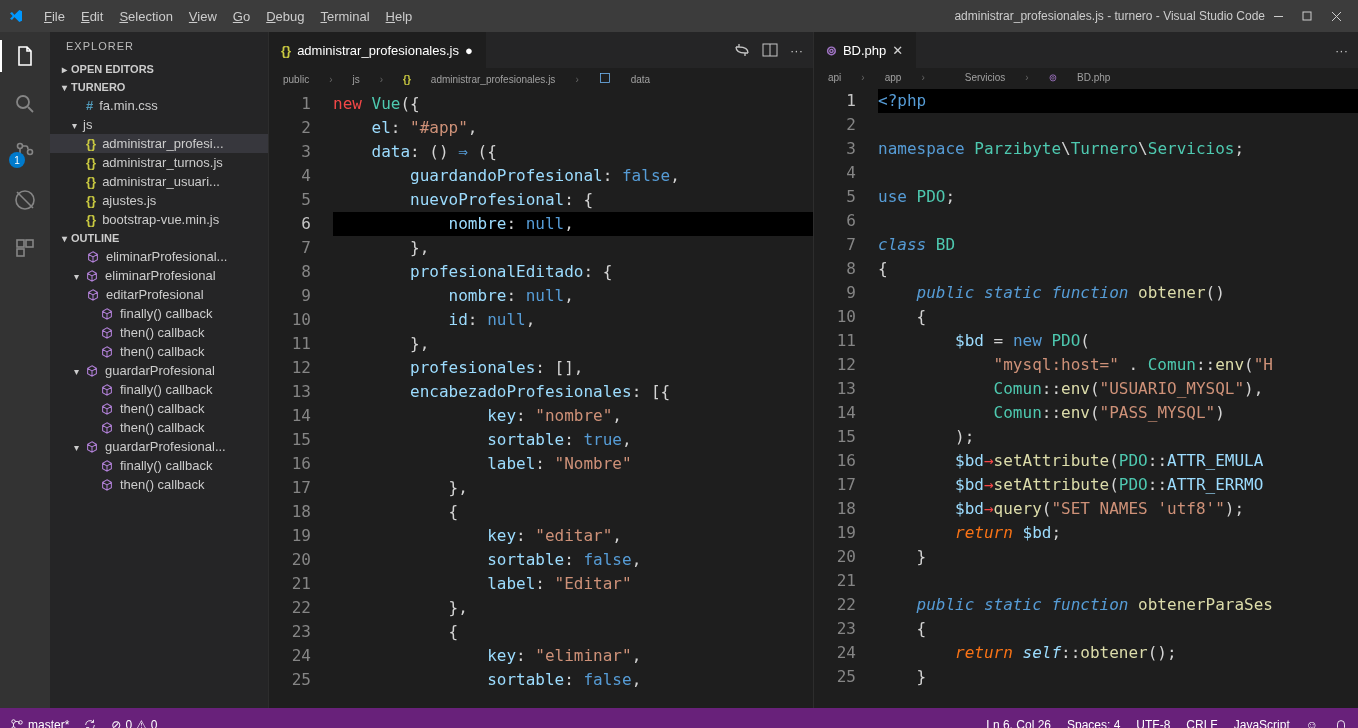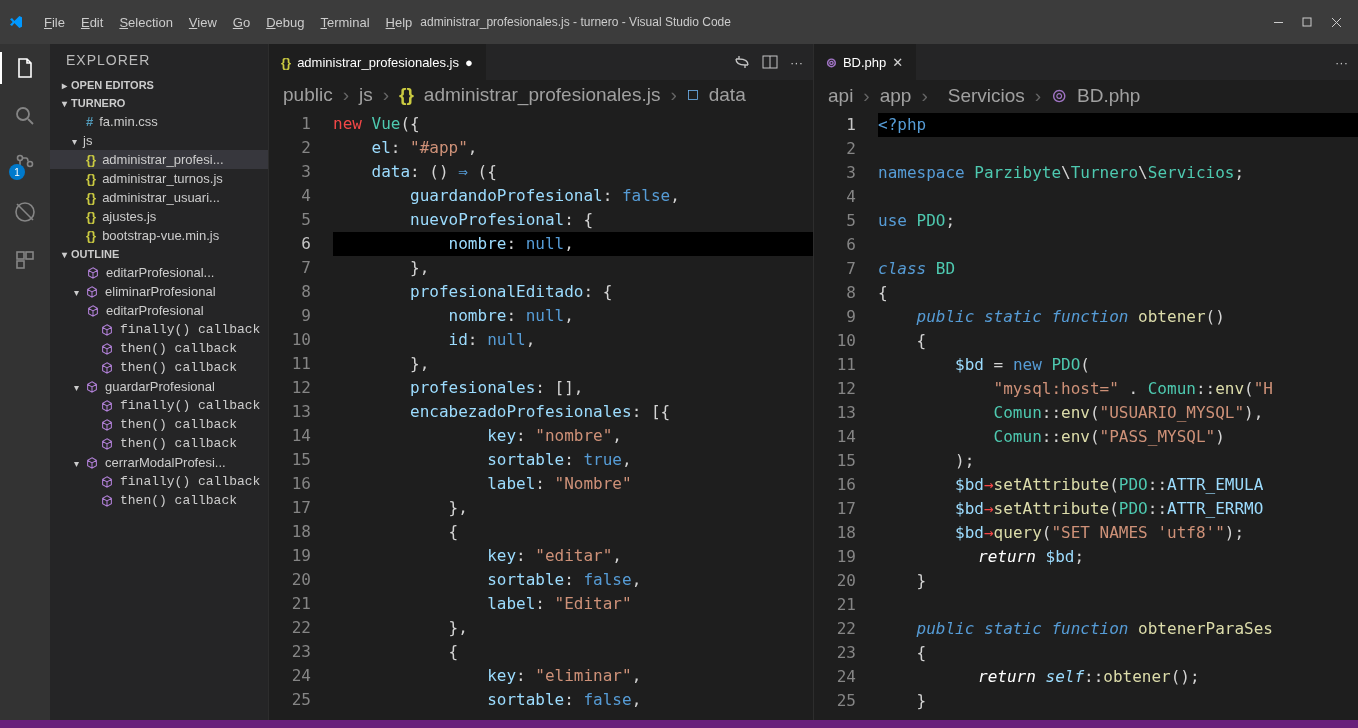--- a/index.html
+++ b/index.html
@@ -2,28 +2,28 @@
 <html><head>
 <meta charset="utf-8">
 <style>
 * { margin:0; padding:0; box-sizing:border-box; }
 body {
   background:#1e1e1e; color:#ccc; font-family:"Segoe UI",Arial,sans-serif;
   font-size:13px; width:1358px; height:728px; overflow:hidden; position:relative;
 }
 
 .titlebar {
-  height:44px; background:#3c3c3c; display:flex; align-items:center;
+  height:32px; background:#3c3c3c; display:flex; align-items:center;
   padding:0 8px; color:#ccc;
 }
 .titlebar .vscode-icon { width:16px; height:16px; margin-right:12px; }
 .titlebar .menu { display:flex; gap:0; }
 .titlebar .menu-item { padding:4px 8px; cursor:pointer; }
 .titlebar .menu-item .u { text-decoration:underline; }
-.titlebar .title-center { flex:1; text-align:left; color:#ccc; font-size:12px; }
+.titlebar .title-center { flex:1; text-align:right; color:#ccc; font-size:12px; }
 .titlebar .win-controls { display:flex; gap:18px; padding:0 8px; }
 
 
 .main { display:flex; height:calc(100% - 30px - 22px); }
 .activitybar {
   width:50px; background:#333; display:flex; flex-direction:column;
   align-items:center; padding-top:10px; gap:20px;
 }
 .activitybar .ab-icon {
   width:28px; height:28px; display:flex; align-items:center; justify-content:center;
@@ -36,33 +36,33 @@
 .badge {
   position:absolute; bottom:-2px; left:-2px; background:#007acc; color:#fff;
   border-radius:50%; width:16px; height:16px; font-size:10px; display:flex;
   align-items:center; justify-content:center;
 }
 
 .sidebar {
   width:218px; background:#252526; color:#ccc; overflow:hidden;
 }
 .sb-header {
-  padding:8px 16px; font-size:14px; letter-spacing:1px; color:#bbb;
+  padding:8px 16px; font-size:11px; letter-spacing:1px; color:#bbb;
 }
 .sb-section {
   padding:3px 12px; font-size:11px; font-weight:700; color:#ccc;
   display:flex; align-items:center; gap:4px;
 }
 .sb-item {
   display:flex; align-items:center; padding:2px 0 2px 22px; gap:6px;
   font-size:13px; color:#ccc; cursor:pointer; white-space:nowrap;
   overflow:hidden; text-overflow:ellipsis;
 }
 .sb-item.indent { padding-left:36px; }
-.sb-item.indent2 { padding-left:50px;font-family:Liberation Mono, monospace; }
+.sb-item.indent2 { padding-left:50px; }
 .sb-item.sel { background:#37373d; }
 .sb-icon-css { color:#519aba; font-weight:bold;}
 .sb-icon-js { color:#cbcb41; font-weight:bold;}
 .editor-group {
   flex:1; display:flex; flex-direction:column; background:#1e1e1e;
   min-width:0; border-left:1px solid #2d2d2d;
 }
 .tabs {
   height:36px; background:#252526; display:flex; align-items:stretch;
   position:relative;
@@ -73,21 +73,21 @@
   font-size:13px; cursor:pointer;
 }
 .tab.active { background:#1e1e1e; color:#fff; }
 .tab .dot { color:#cbcb41; font-weight:bold; }
 .tab .dot-php { color:#a074c4; font-weight:bold; }
 .tabs .tab-actions {
   margin-left:auto; display:flex; align-items:center; gap:12px;
   padding-right:10px; color:#c5c5c5;
 }
 .breadcrumb {
-  padding:4px 14px; color:#a0a0a0; font-size:19px; display:flex; gap:10px;
+  padding:4px 14px; color:#a0a0a0; font-size:10px; display:flex; gap:20px;
   align-items:center; border-bottom:0px;
 }
 .breadcrumb .bc-sep { color:#666; }
 .editor-body {
   flex:1; display:flex; overflow:hidden; position:relative;
   font-family:Consolas,monospace; font-size:16px;
 }
 .gutter {
   padding: 2px 14px 0 0; text-align:right; color:#858585; user-select:none;
   width:56px;
@@ -95,21 +95,21 @@
 .gutter .ln { height:24px; line-height:24px; }
 .gutter .ln.cur { color:#c6c6c6; }
 .code {
   flex:1; padding:2px 0 0 8px; white-space:pre; color:#d4d4d4;
   overflow:hidden;
 }
 .code .line { height:24px; line-height:24px; }
 .code .line.hl { background:#000000; }
 
 
-.mag { color:#ffffff;margin-left:23px; }        
+.mag { color:#f97316; }        
 .blue { color:#569cd6; }       
 .red { color:#f44747; }        
 .lblue { color:#9cdcfe; }      
 .yellow { color:#dcdcaa; }     
 .teal { color:#4ec9b0; }       
 .str { color:#ce9178; }        
 .brace { color:#d4d4d4; }
 .italic { font-style:italic; }
 
 
@@ -243,21 +243,21 @@
       </div>
     <div class="sb-section">
       <span class="chev open"></span>
         <span>OUTLINE</span>
     </div>
     <div id="outline">
         <div class="sb-item indent">
           <svg width="14" height="14" viewBox="0 0 16 16">
             <path fill="none" stroke="#b180d7" stroke-width="1.2" d="M8 2l5 3v6l-5 3-5-3V5zM3 5l5 3 5-3M8 8v6"></path>
           </svg>
-          <span>editarProfesional...</span>
+          <span>eliminarProfesional...</span>
         </div>
         <div class="sb-item indent">
           <span class="chev open" style="margin-left:-12px"></span>
           <svg width="14" height="14" viewBox="0 0 16 16">
             <path fill="none" stroke="#b180d7" stroke-width="1.2" d="M8 2l5 3v6l-5 3-5-3V5zM3 5l5 3 5-3M8 8v6"></path>
           </svg>
           <span>eliminarProfesional</span>
         </div>
         <div class="sb-item indent">
           <svg width="14" height="14" viewBox="0 0 16 16">
@@ -306,21 +306,21 @@
           <svg width="14" height="14" viewBox="0 0 16 16">
             <path fill="none" stroke="#b180d7" stroke-width="1.2" d="M8 2l5 3v6l-5 3-5-3V5zM3 5l5 3 5-3M8 8v6"></path>
           </svg>
           <span>then() callback</span>
         </div>
         <div class="sb-item indent">
           <span class="chev open" style="margin-left:-12px"></span>
           <svg width="14" height="14" viewBox="0 0 16 16">
             <path fill="none" stroke="#b180d7" stroke-width="1.2" d="M8 2l5 3v6l-5 3-5-3V5zM3 5l5 3 5-3M8 8v6"></path>
           </svg>
-          <span>cerrarModalProfesi...</span>
+          <span>guardarProfesional...</span>
         </div>
         <div class="sb-item indent2">
           <svg width="14" height="14" viewBox="0 0 16 16">
             <path fill="none" stroke="#b180d7" stroke-width="1.2" d="M8 2l5 3v6l-5 3-5-3V5zM3 5l5 3 5-3M8 8v6"></path>
           </svg>
           <span>finally() callback</span>
         </div>
         <div class="sb-item indent2">
           <svg width="14" height="14" viewBox="0 0 16 16">
             <path fill="none" stroke="#b180d7" stroke-width="1.2" d="M8 2l5 3v6l-5 3-5-3V5zM3 5l5 3 5-3M8 8v6"></path>

